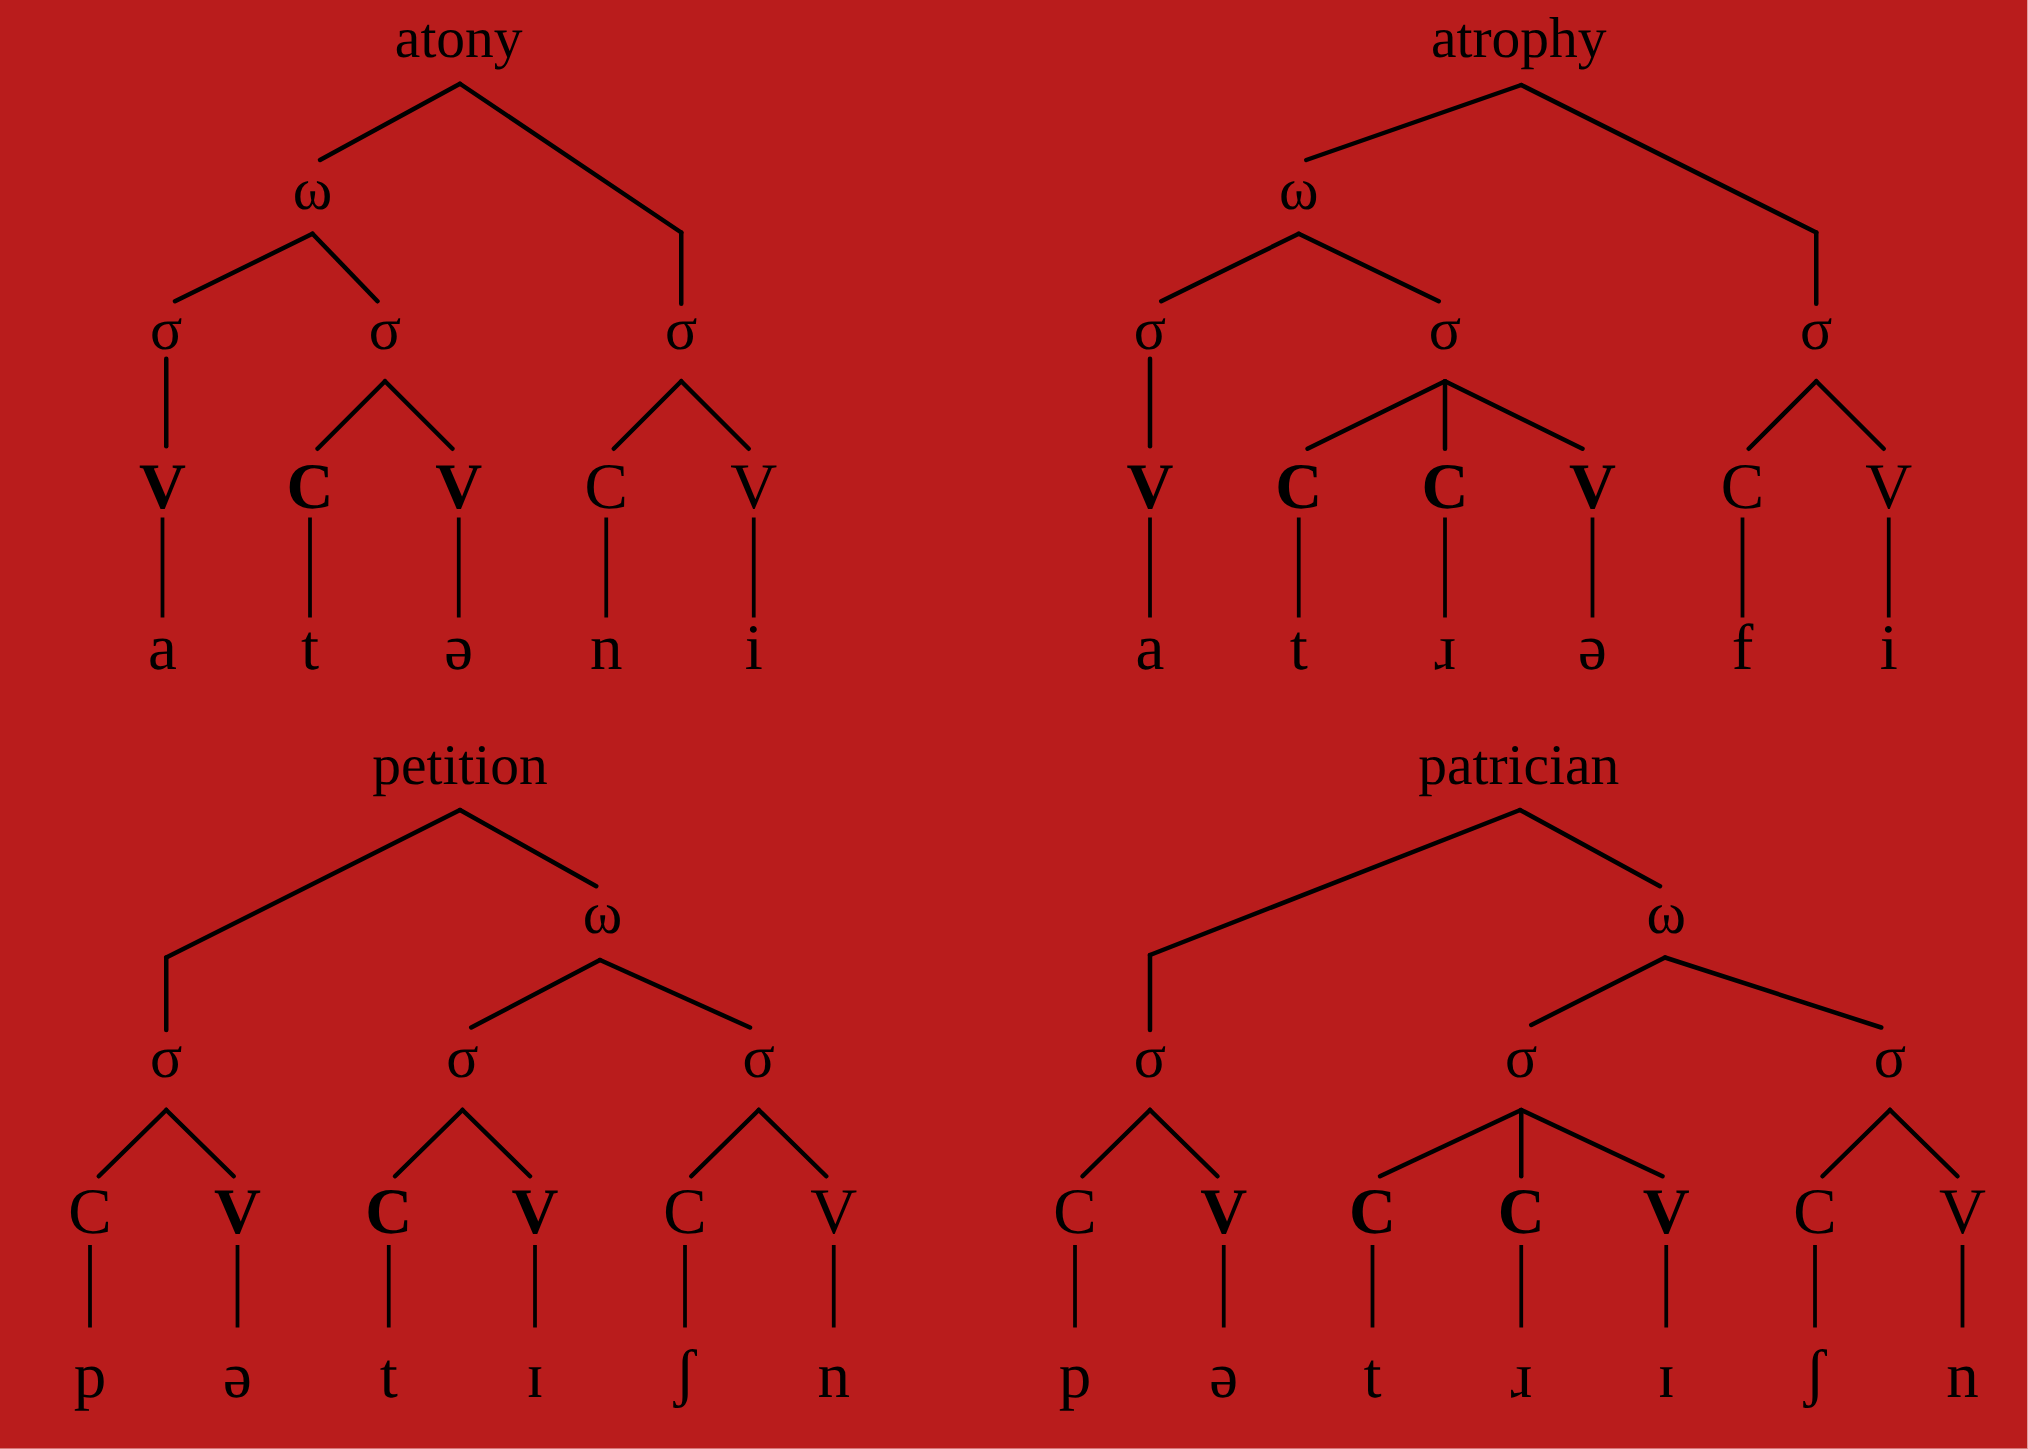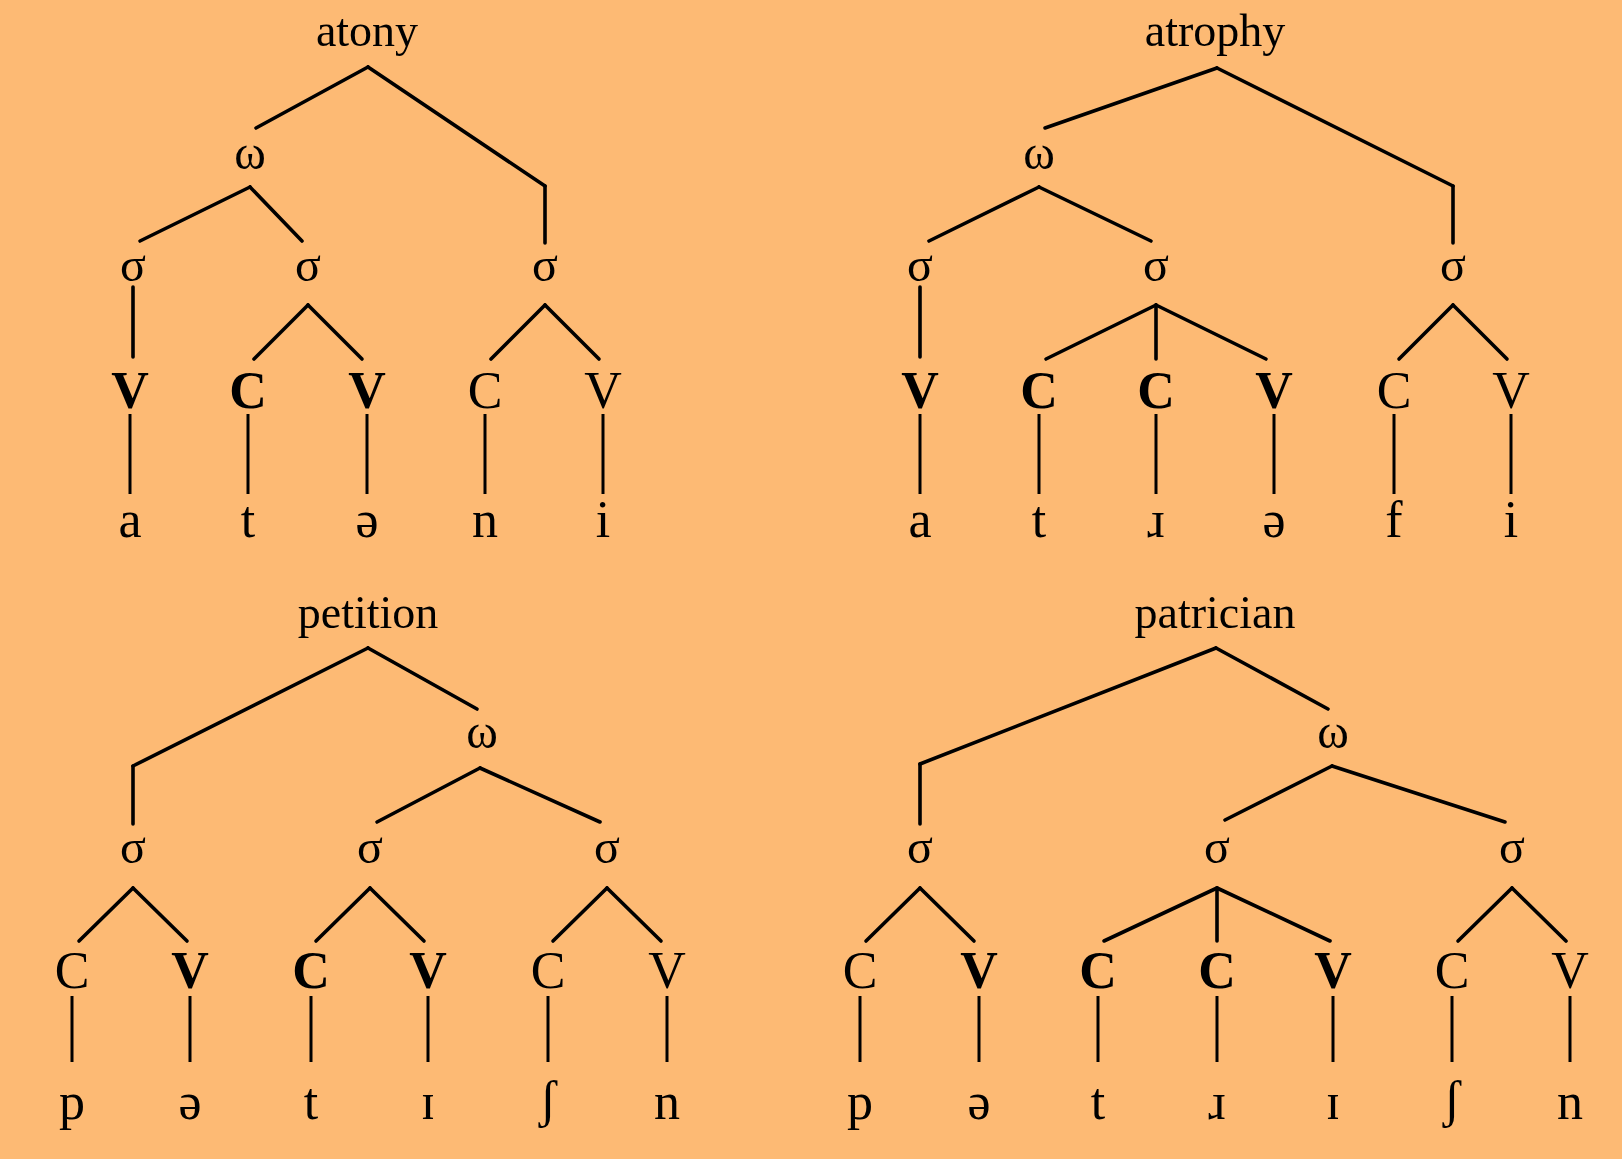--- a/index.html
+++ b/index.html
@@ -1,16 +1,16 @@
 <!DOCTYPE html>
 <html><head>
 <meta charset="utf-8">
 <style>
   html,body{margin:0;padding:0;background:#ffffff;}
-  .stage{width:1622px;height:1159px;position:relative;background:#fdba74;text-decoration:underline;}
+  .stage{width:1622px;height:1159px;position:relative;background:#b91c1c;text-decoration:underline;}
   svg text{
     font-family:"Liberation Serif","DejaVu Serif",serif;
     fill:#000000;
     text-anchor:middle;
     dominant-baseline:central;
   }
   .t-title{font-size:46px;}
   .t-greek{font-size:48px;}
   .t-cv{font-size:52px;}
   .t-cv.hl{font-weight:bold;}

